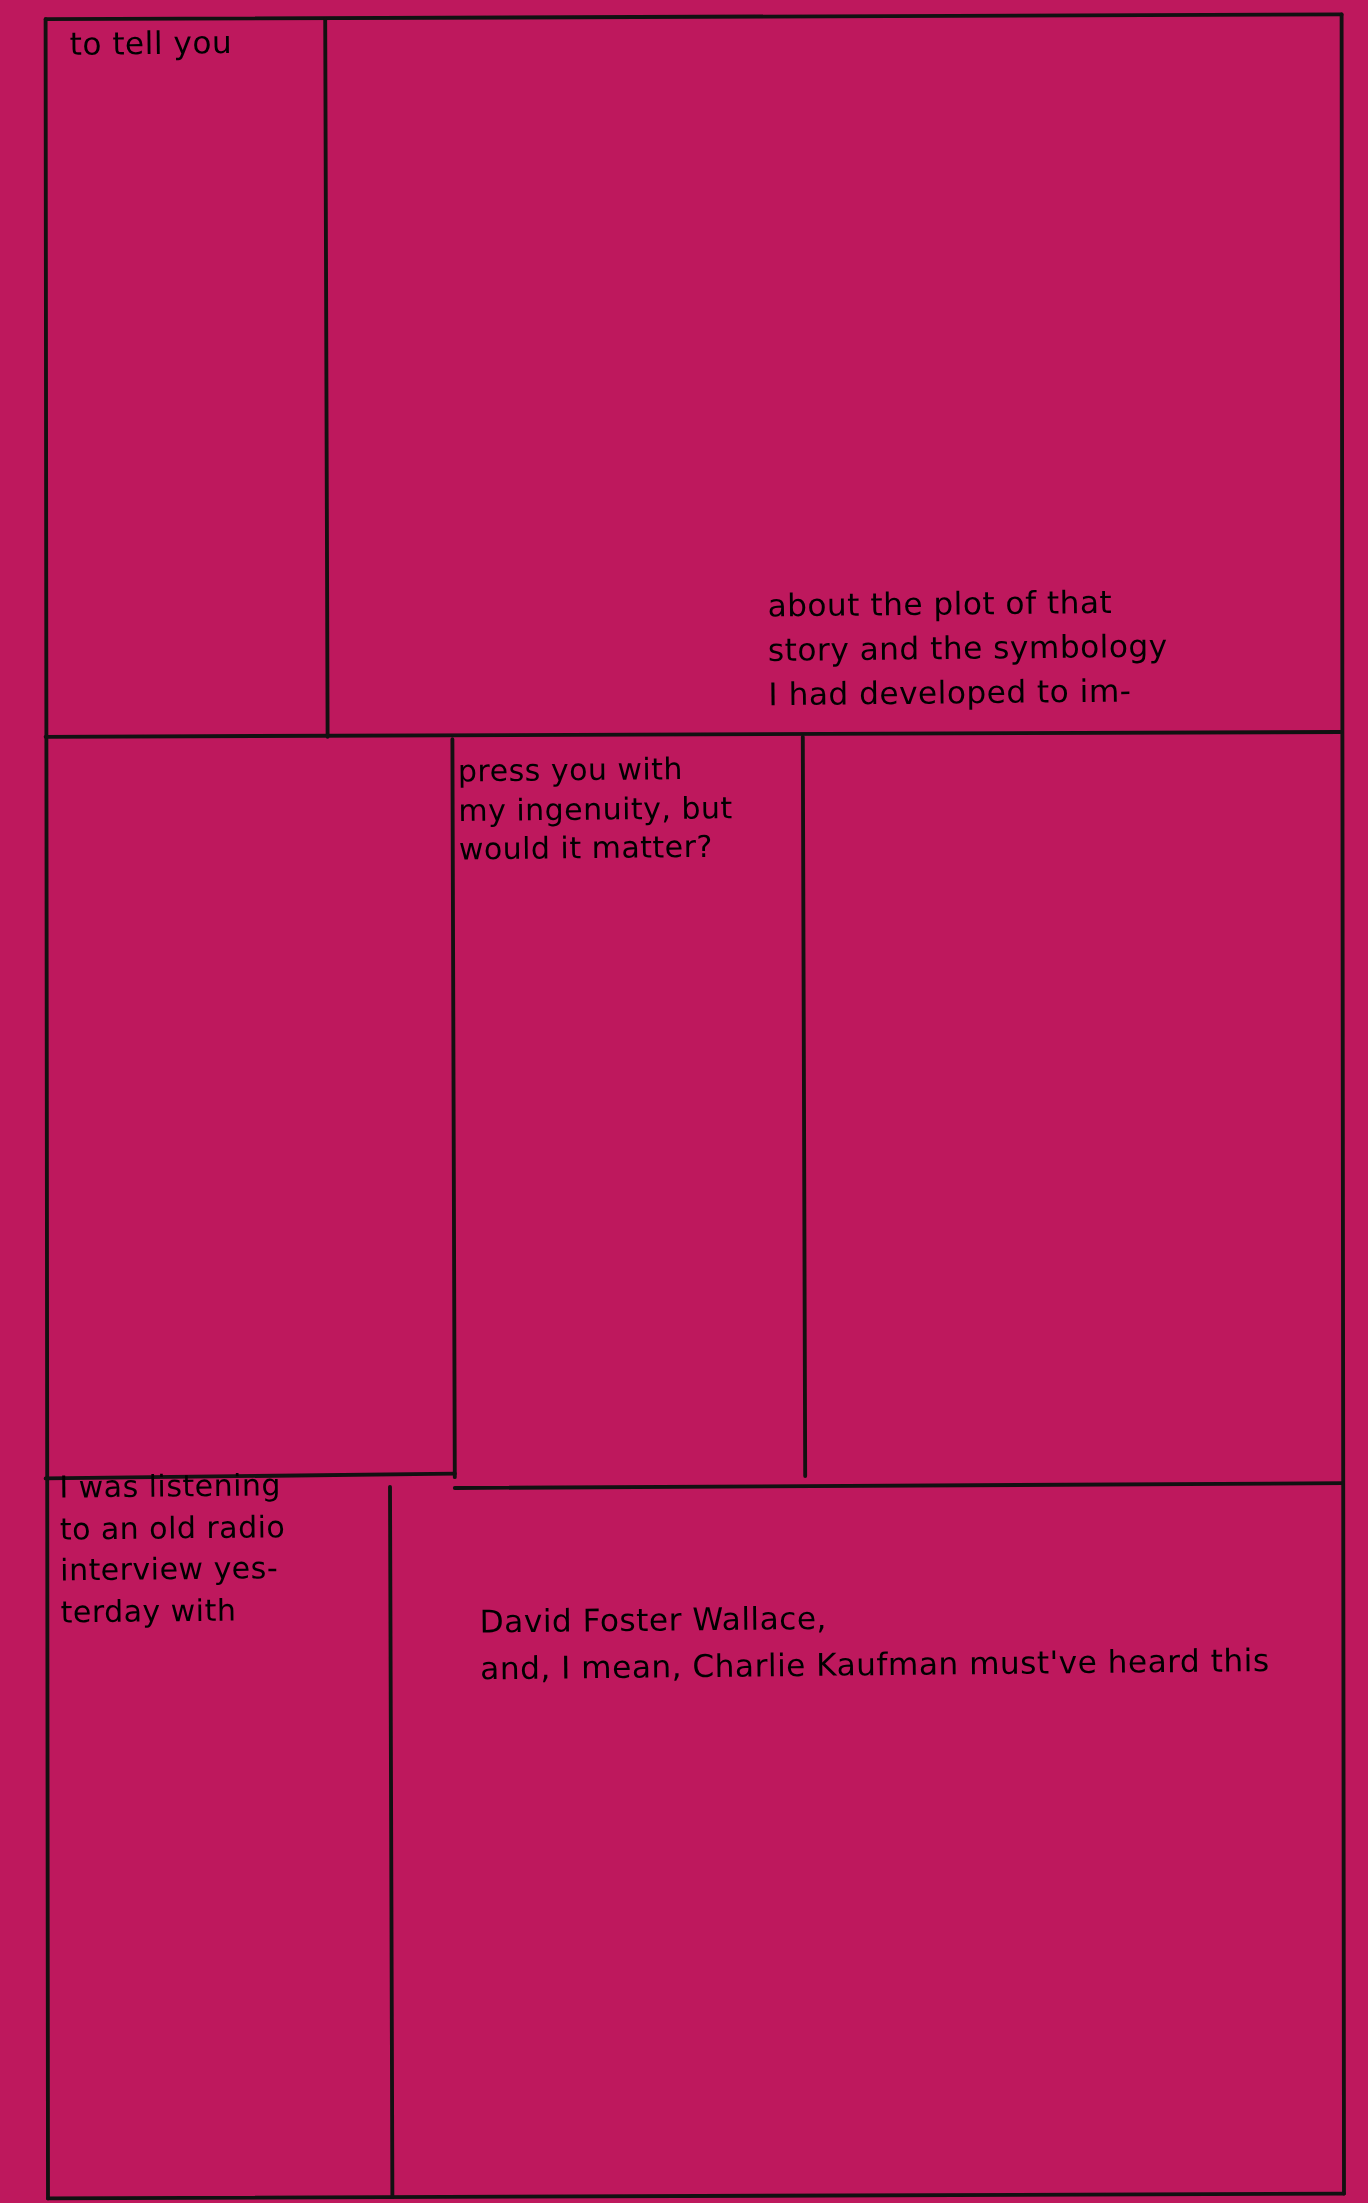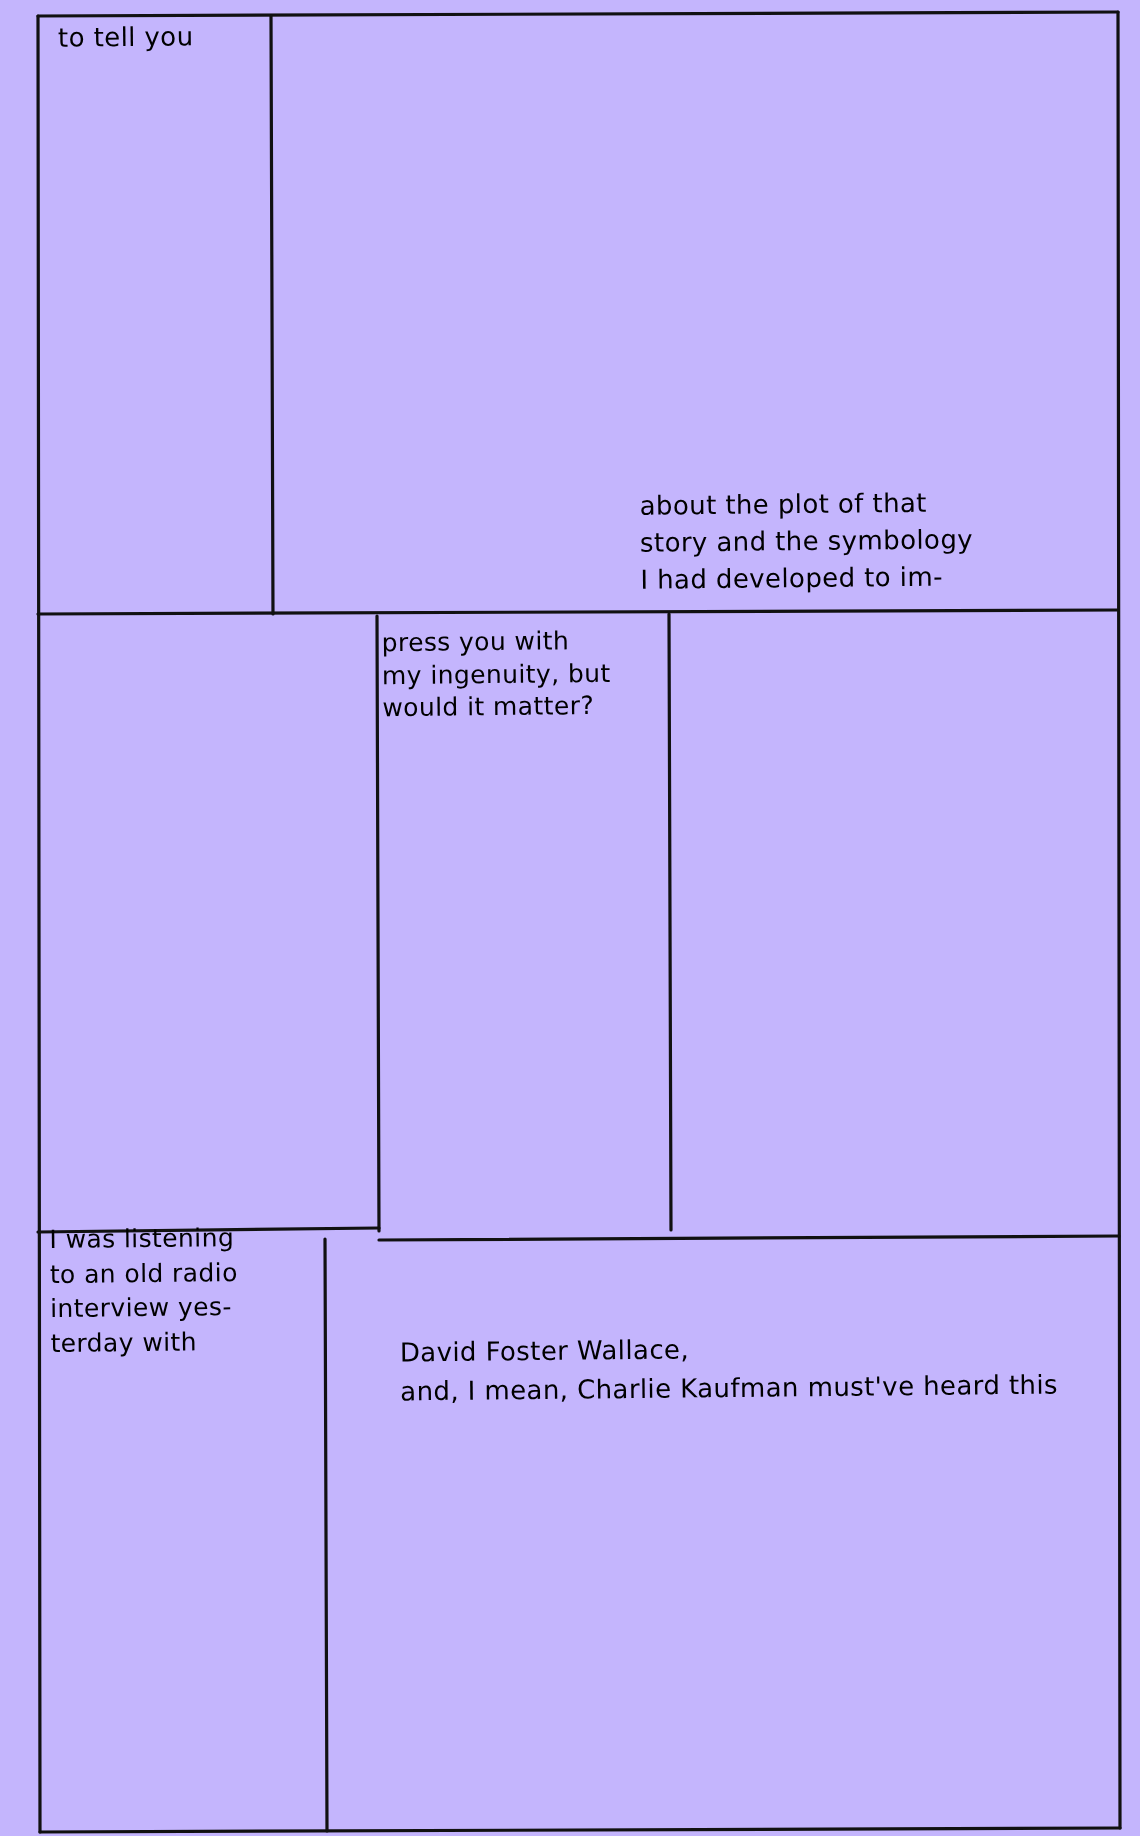--- a/index.html
+++ b/index.html
@@ -7,21 +7,21 @@
     padding: 0;
     background: #ffffff;
   }
   body {
     font-family: "DejaVu Sans", sans-serif;
   }
   #page {
     position: relative;
     width: 1140px;
     height: 1836px;
-    background: #c4b5fd;
+    background: #be185d;
     overflow: hidden;
   }
   #comic-svg {
     position: absolute;
     left: 0;
     top: 0;
     width: 1140px;
     height: 1836px;
   }
   .panel-text {

